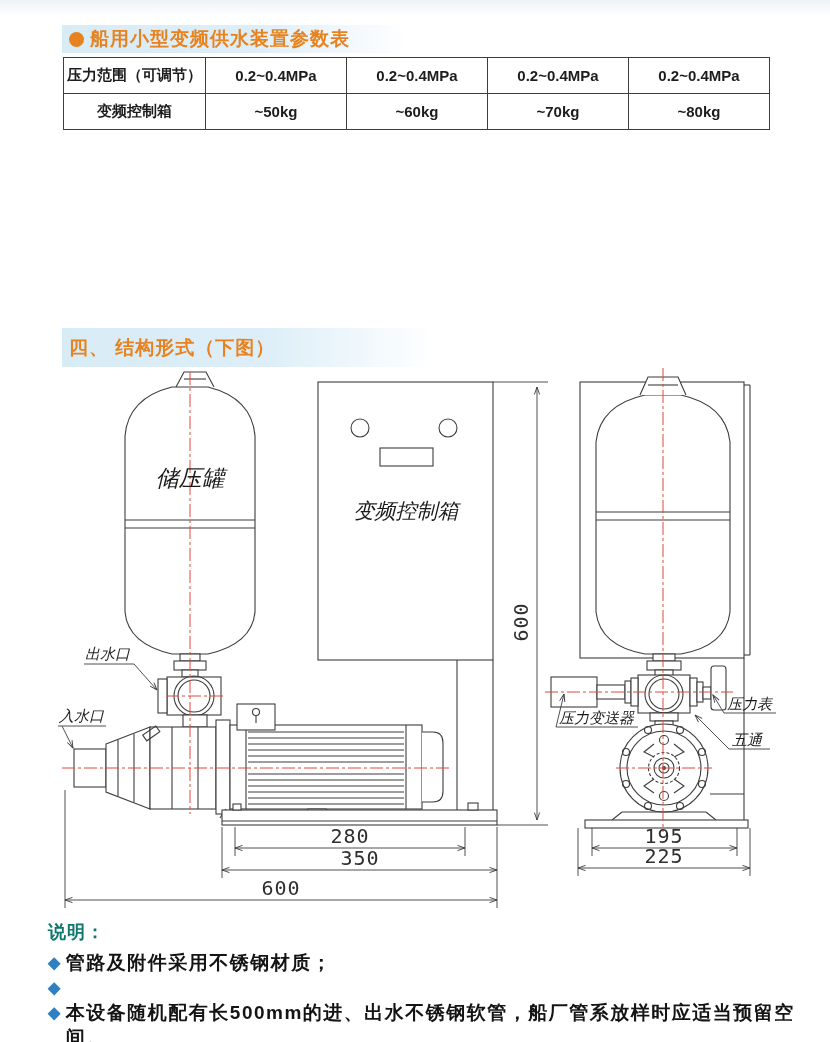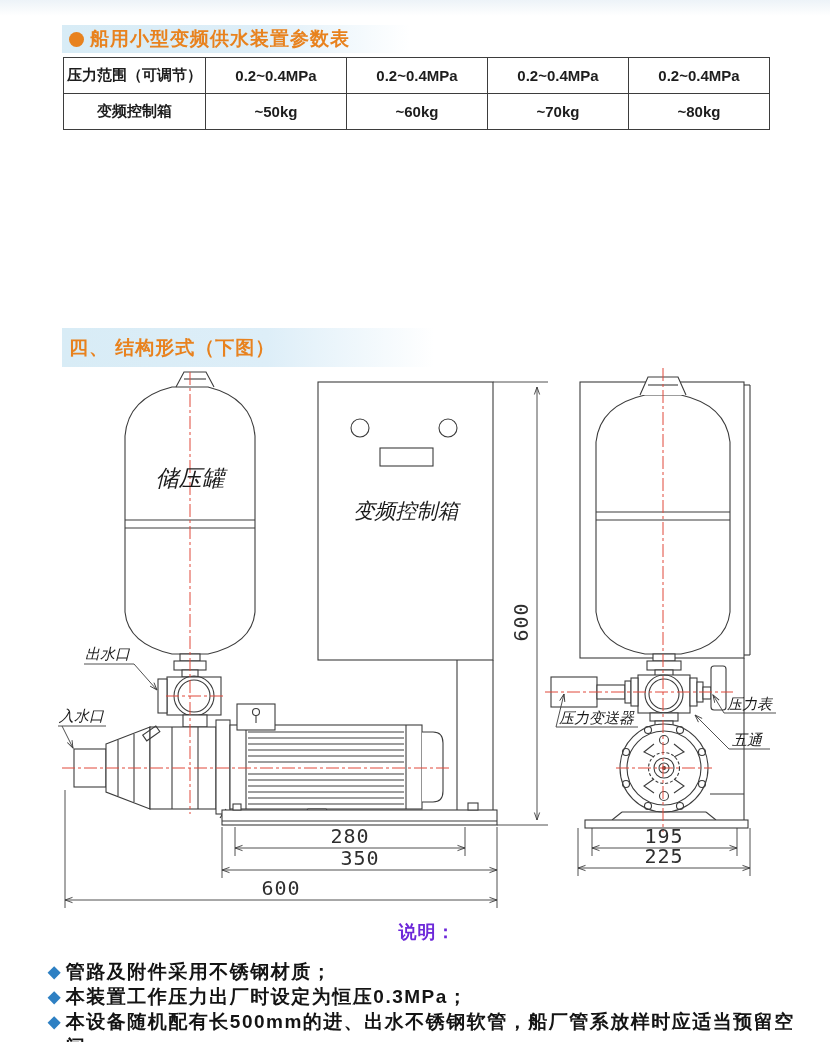--- a/index.html
+++ b/index.html
@@ -30,22 +30,22 @@
   .lnf { stroke:#3c3c3c; stroke-width:1.1; fill:#fff; }
   .red { stroke:#e0483a; stroke-width:1; fill:none; stroke-dasharray:13 3 3 3; }
   .dim { stroke:#3c3c3c; stroke-width:0.9; fill:none; }
   .dash { stroke-dasharray:3 2; }
   text.cad { font-family:"Liberation Serif", serif; font-style:italic; fill:#1a1a1a; }
   text.num { font-family:"DejaVu Sans Mono", monospace; fill:#2e2e2e;
              font-size:20px; letter-spacing:1px; }
 
   
   .notes { position:absolute; left:48px; top:920px; width:758px; }
-  .notes-title { color:#6d28d9; font-size:18px; font-weight:bold;
-                 letter-spacing:1px; margin-bottom:15px;text-align:center; }
+  .notes-title { color:#0f766e; font-size:18px; font-weight:bold;
+                 letter-spacing:1px; margin-bottom:6px; }
   .note-item { display:flex; align-items:flex-start; font-size:19px; font-weight:bold;
                color:#141414; line-height:25px; letter-spacing:1.5px; }
   .diamond { color:#2e80c3; font-size:16px; line-height:25px; margin-right:4px; flex:0 0 auto; }
 </style>
 </head>
 <body>
 
 <div class="page">
   <div class="top-shade"></div>
 
@@ -283,20 +283,19 @@
   </svg>
 
   <div class="notes">
     <div class="notes-title">说明：</div>
     <div class="note-item">
       <span class="diamond">◆</span>
       <span>管路及附件采用不锈钢材质；</span>
     </div>
     <div class="note-item">
       <span class="diamond">◆</span>
-      <span>本装置工作压力出厂时设定为恒压0.3MPa；</span>
     </div>
     <div class="note-item">
       <span class="diamond">◆</span>
       <span>本设备随机配有长500mm的进、出水不锈钢软管，船厂管系放样时应适当预留空间。</span>
     </div>
   </div>
 </div>
 
 </body></html>

